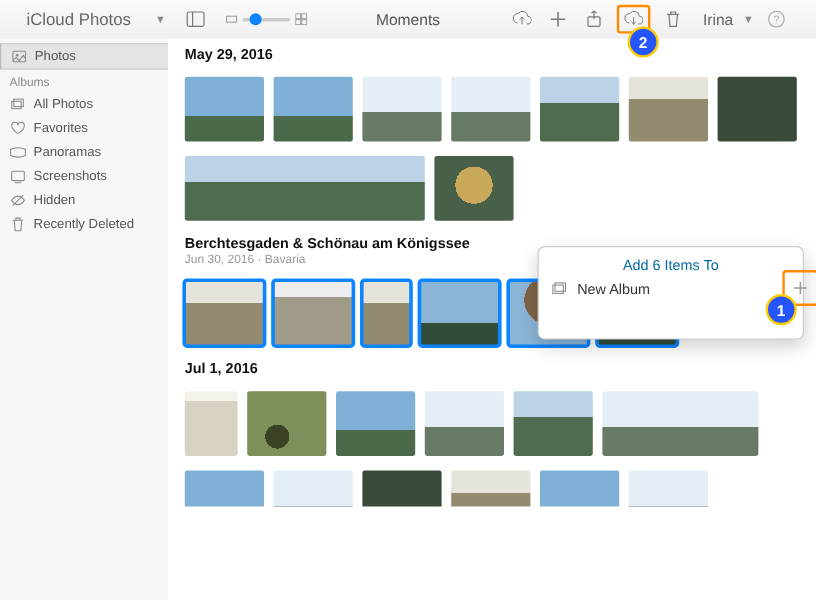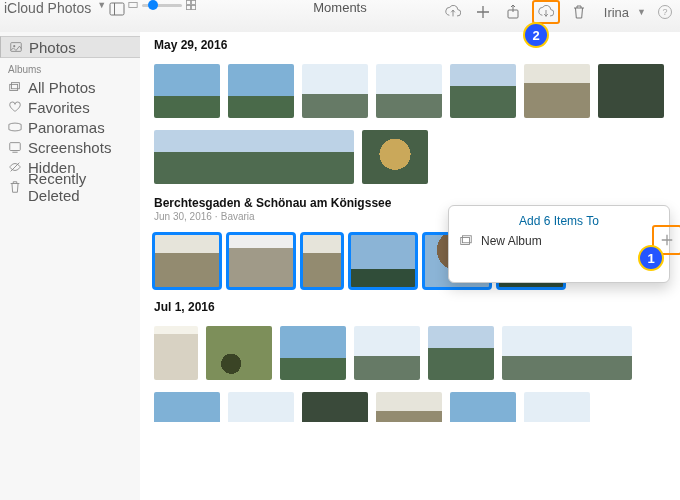--- a/index.html
+++ b/index.html
@@ -1,29 +1,29 @@
 <!DOCTYPE html>
 <html><head>
 <meta charset="utf-8">
 <style>
 html,body{margin:0;padding:0;width:680px;height:500px;overflow:hidden;font-family:-apple-system,Helvetica,Arial,sans-serif;font-size:12px;color:#333;background:#fff}
-.toolbar{position:absolute;top:0;left:0;right:0;height:32px;display:flex;align-items:flex-start;background:linear-gradient(#fafafa,#f0f0f0);border-bottom:1px solid #ddd;padding:0 4px;gap:0}
+.toolbar{position:absolute;top:0;left:0;right:0;height:32px;display:flex;align-items:center;background:linear-gradient(#fafafa,#f0f0f0);border-bottom:1px solid #ddd;padding:0 22px;gap:14px}
 .app-title{font-size:14px;color:#666;margin-right:6px}
 .chev{color:#888;font-size:9px}
 .icon-btn{width:22px;height:18px;display:flex;align-items:center;justify-content:center;color:#777;position:relative}
 .icon-btn svg{width:16px;height:16px}
 .zoom-ctrl{display:flex;align-items:center;gap:4px;color:#999}
 .zoom-ctrl .track{position:relative;width:40px;height:3px;background:#ccc;border-radius:2px}
 .zoom-ctrl .knob{position:absolute;left:6px;top:-4px;width:10px;height:10px;border-radius:50%;background:#0a84ff}
 .center-label{color:#555;position:absolute;left:50%;transform:translateX(-50%);font-size:13px}
 .right-tools{margin-left:auto;display:flex;align-items:center;gap:8px}
 .user{color:#666;font-size:13px;margin-left:6px}
 .hilite-orange{border:2px solid #ff8a00;border-radius:3px;padding:1px}
 .sidebar{position:absolute;top:32px;left:0;width:140px;bottom:0;background:#f7f7f7;border-right:1px solid #ddd;padding-top:4px}
-.s-row{display:flex;align-items:center;gap:6px;height:20px;padding:0 8px;color:#555;font-size:15px}
+.s-row{display:flex;align-items:center;gap:6px;height:20px;padding:0 8px;color:#555;font-size:11px}
 .s-row.sel{background:#e4e4e4;border-left:1px solid #bbb;border-top:1px solid #ccc;border-bottom:1px solid #ccc}
 .s-row .ic{width:14px;height:14px;display:flex;align-items:center;justify-content:center;color:#888}
 .s-row .ic svg{width:14px;height:14px}
 .s-header{color:#888;font-size:10px;padding:6px 8px 2px 8px}
 .content{position:absolute;top:32px;left:140px;right:0;bottom:0;overflow:hidden;background:#fff}
 .moment{padding:6px 14px}
 .m-title{font-size:12px;font-weight:600;color:#111}
 .m-sub{font-size:10px;color:#999;margin-top:1px}
 .thumbs{display:flex;flex-wrap:wrap;gap:8px;padding:6px 14px}
 .thumb{height:54px;background:#ccc;border-radius:2px;overflow:hidden;position:relative}

